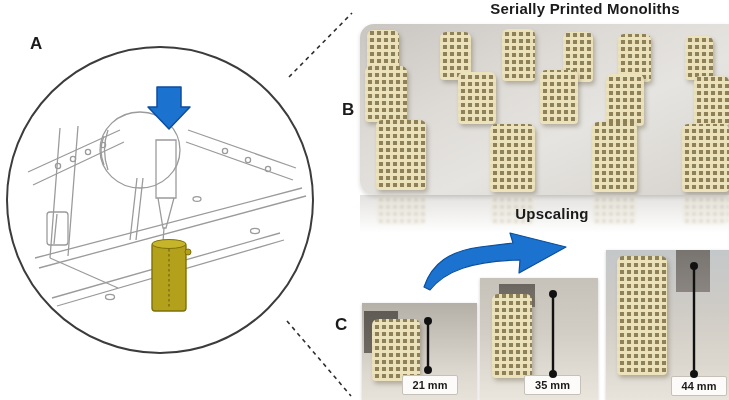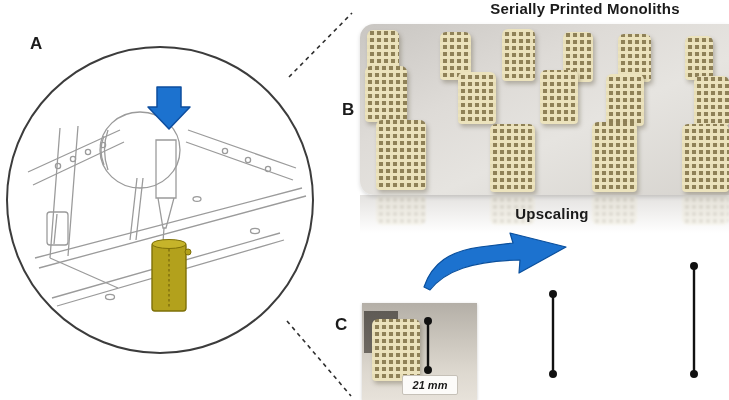--- a/index.html
+++ b/index.html
@@ -96,24 +96,34 @@
   <div id="photo-b-reflection">
       <div class="lattice ghost" style="left: 16px; top: 0px; width: 50px; height: 30px;"></div>
       <div class="lattice ghost" style="left: 130px; top: 0px; width: 45px; height: 30px;"></div>
       <div class="lattice ghost" style="left: 232px; top: 0px; width: 45px; height: 30px;"></div>
       <div class="lattice ghost" style="left: 322px; top: 0px; width: 47px; height: 30px;"></div>
     </div>
 
   <div id="photo-c1" class="photo-c">
     <div class="bg-object" style="left:2px;top:8px;width:34px;height:42px;background:linear-gradient(180deg,#5f5b55,#6e6962);"></div>
     <div class="lattice" style="left:10px;top:16px;width:48px;height:62px;"></div>
-    <div class="measure-label" style="left:40px;bottom:5px;width:54px;height:18px;font-style:italic;">21 mm</div>
+    <div class="measure-label" style="left:40px;bottom:5px;width:54px;height:18px;">21 mm</div>
   </div>
 
+  <div id="photo-c2" class="photo-c">
+    <div class="bg-object" style="left:19px;top:6px;width:36px;height:23px;background:linear-gradient(180deg,#6a665f,#7b766e);"></div>
+    <div class="lattice" style="left:12px;top:16px;width:40px;height:84px;"></div>
+    <div class="measure-label" style="left:44px;bottom:5px;width:55px;height:18px;">35 mm</div>
+  </div>
 
+  <div id="photo-c3" class="photo-c">
+    <div class="bg-object" style="left:70px;top:0px;width:34px;height:42px;background:linear-gradient(180deg,#787470,#8a8580);"></div>
+    <div class="lattice" style="left:11px;top:6px;width:50px;height:119px;"></div>
+    <div class="measure-label" style="left:65px;bottom:4px;width:54px;height:18px;">44 mm</div>
+  </div>
 
   <svg id="overlay" viewBox="0 0 729 400">
     <defs>
       <clipPath id="circ">
           <circle cx="160" cy="200" r="153"></circle>
         </clipPath>
     </defs>
 
     <g stroke="#2e2e2e" stroke-width="1.6" stroke-dasharray="4 4" fill="none">
       <line x1="289" y1="77" x2="352" y2="13"></line>

